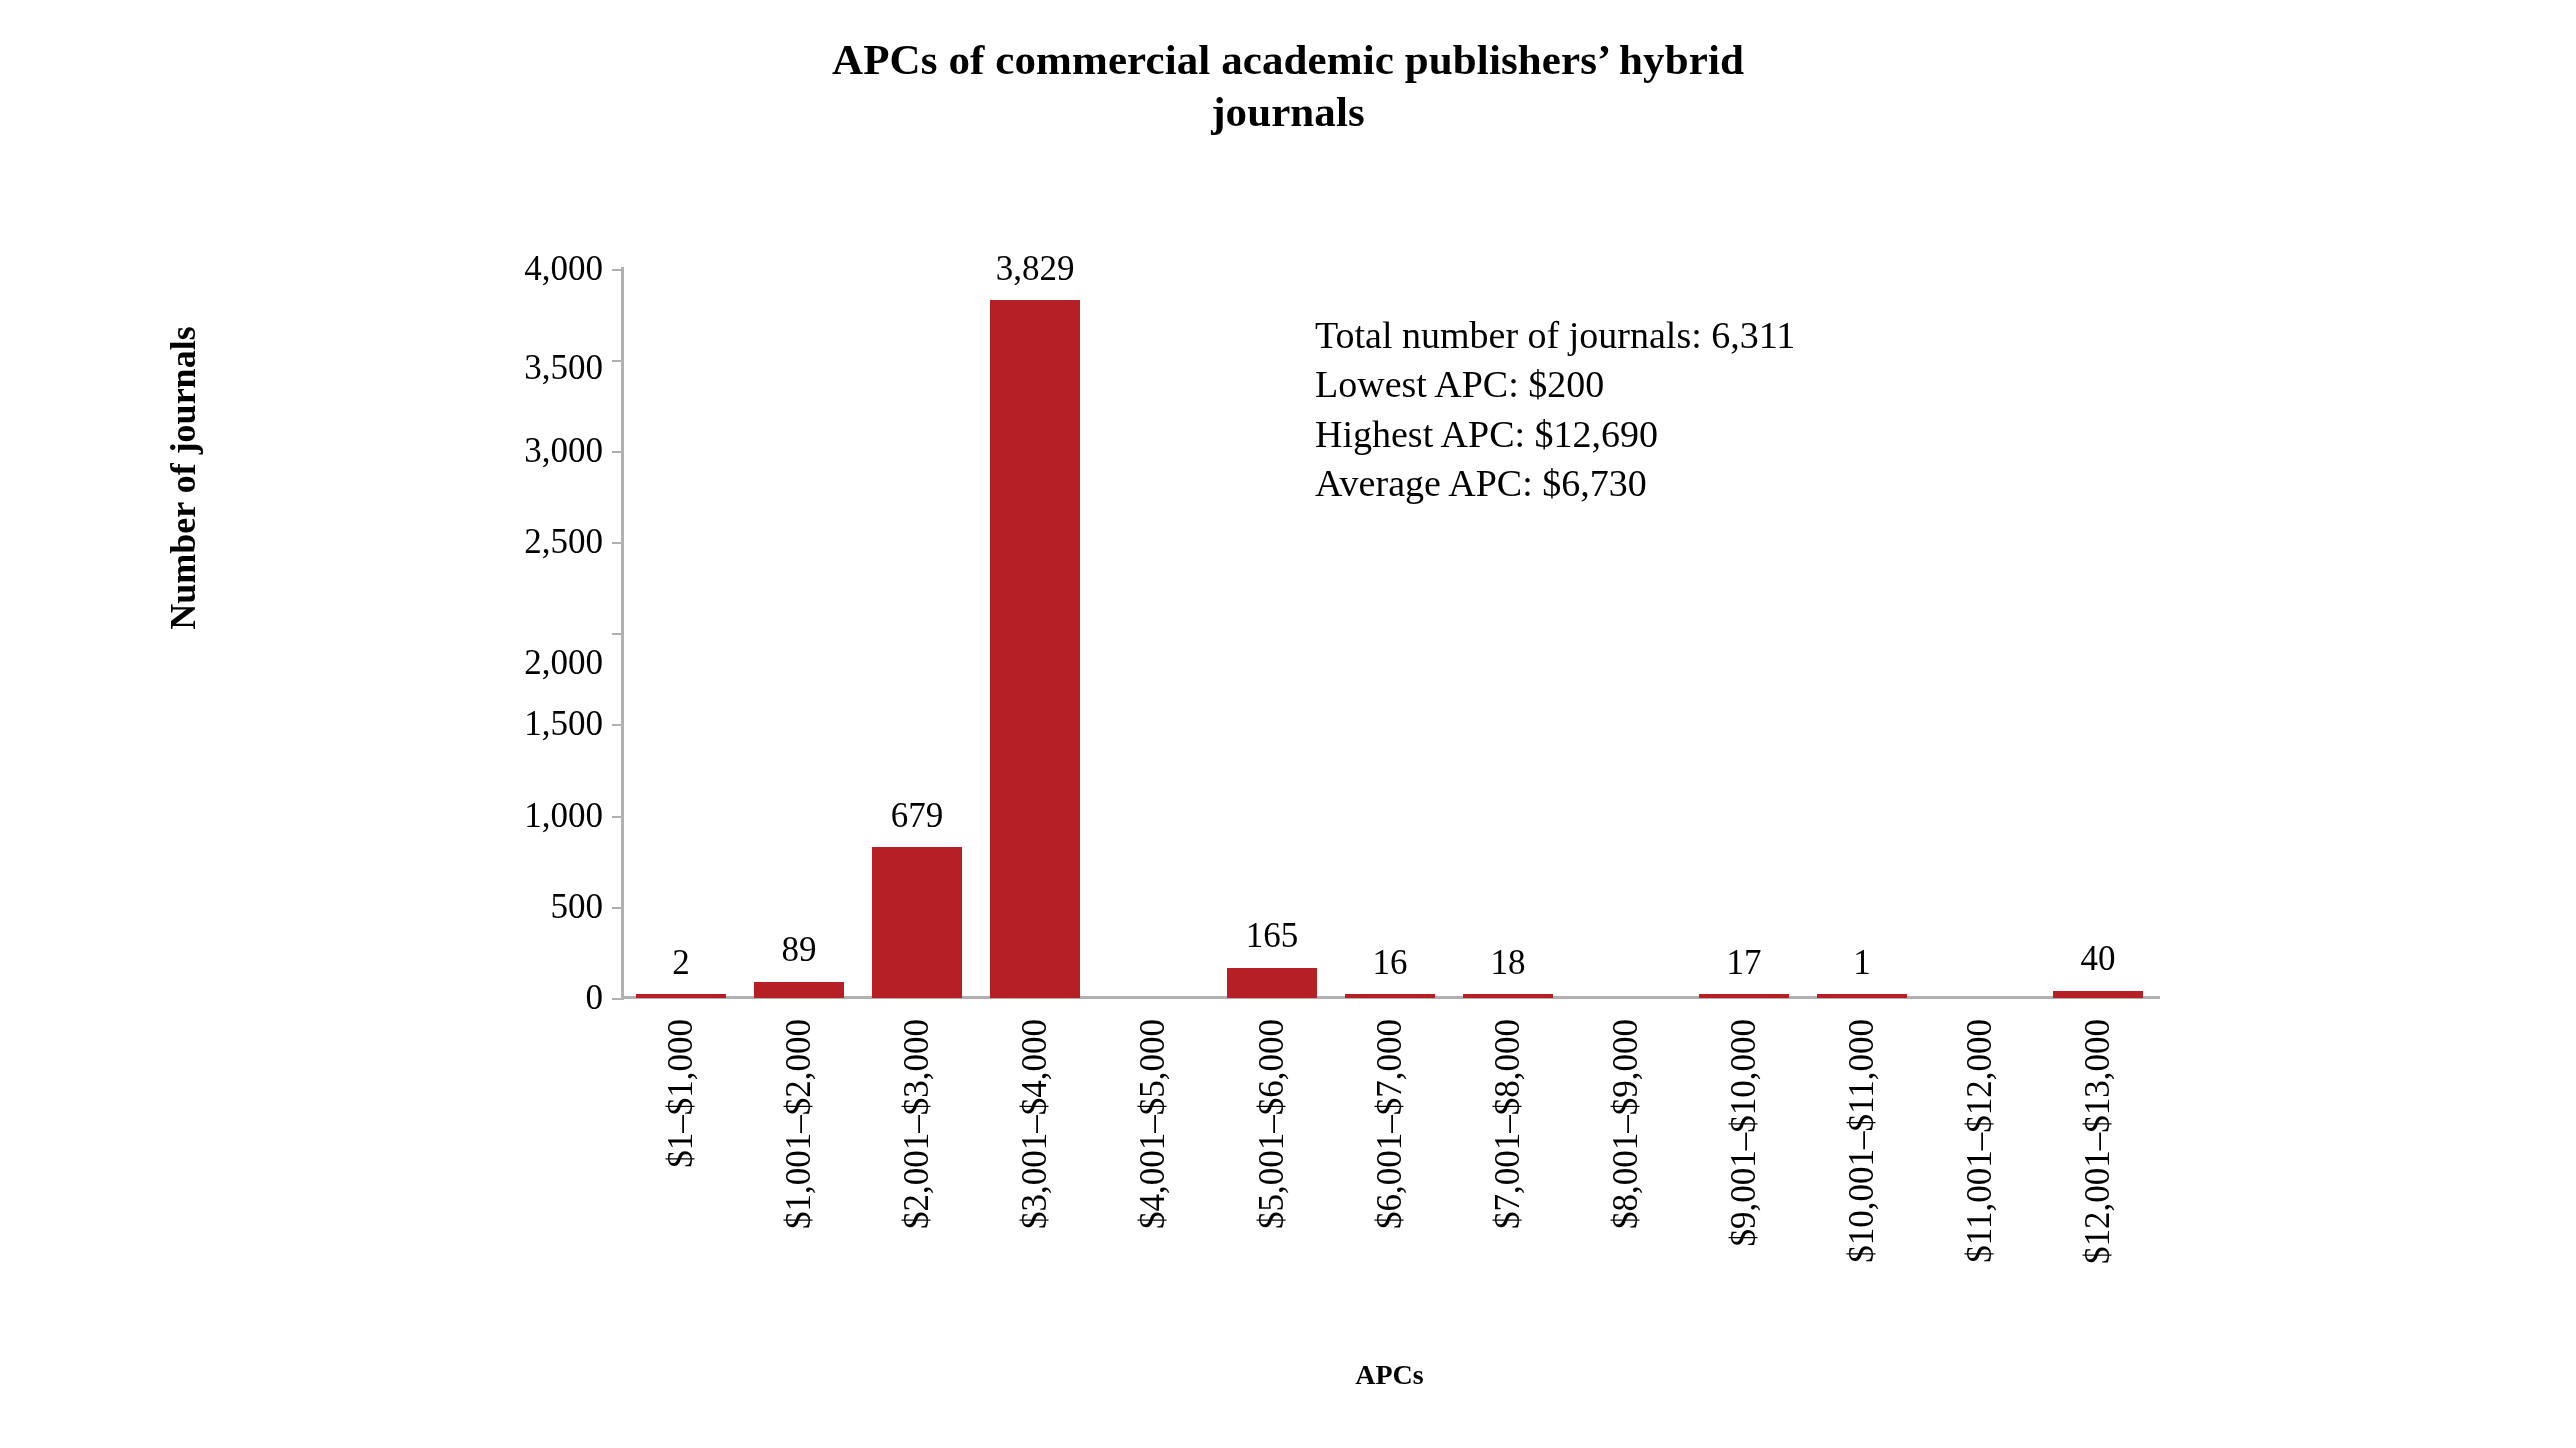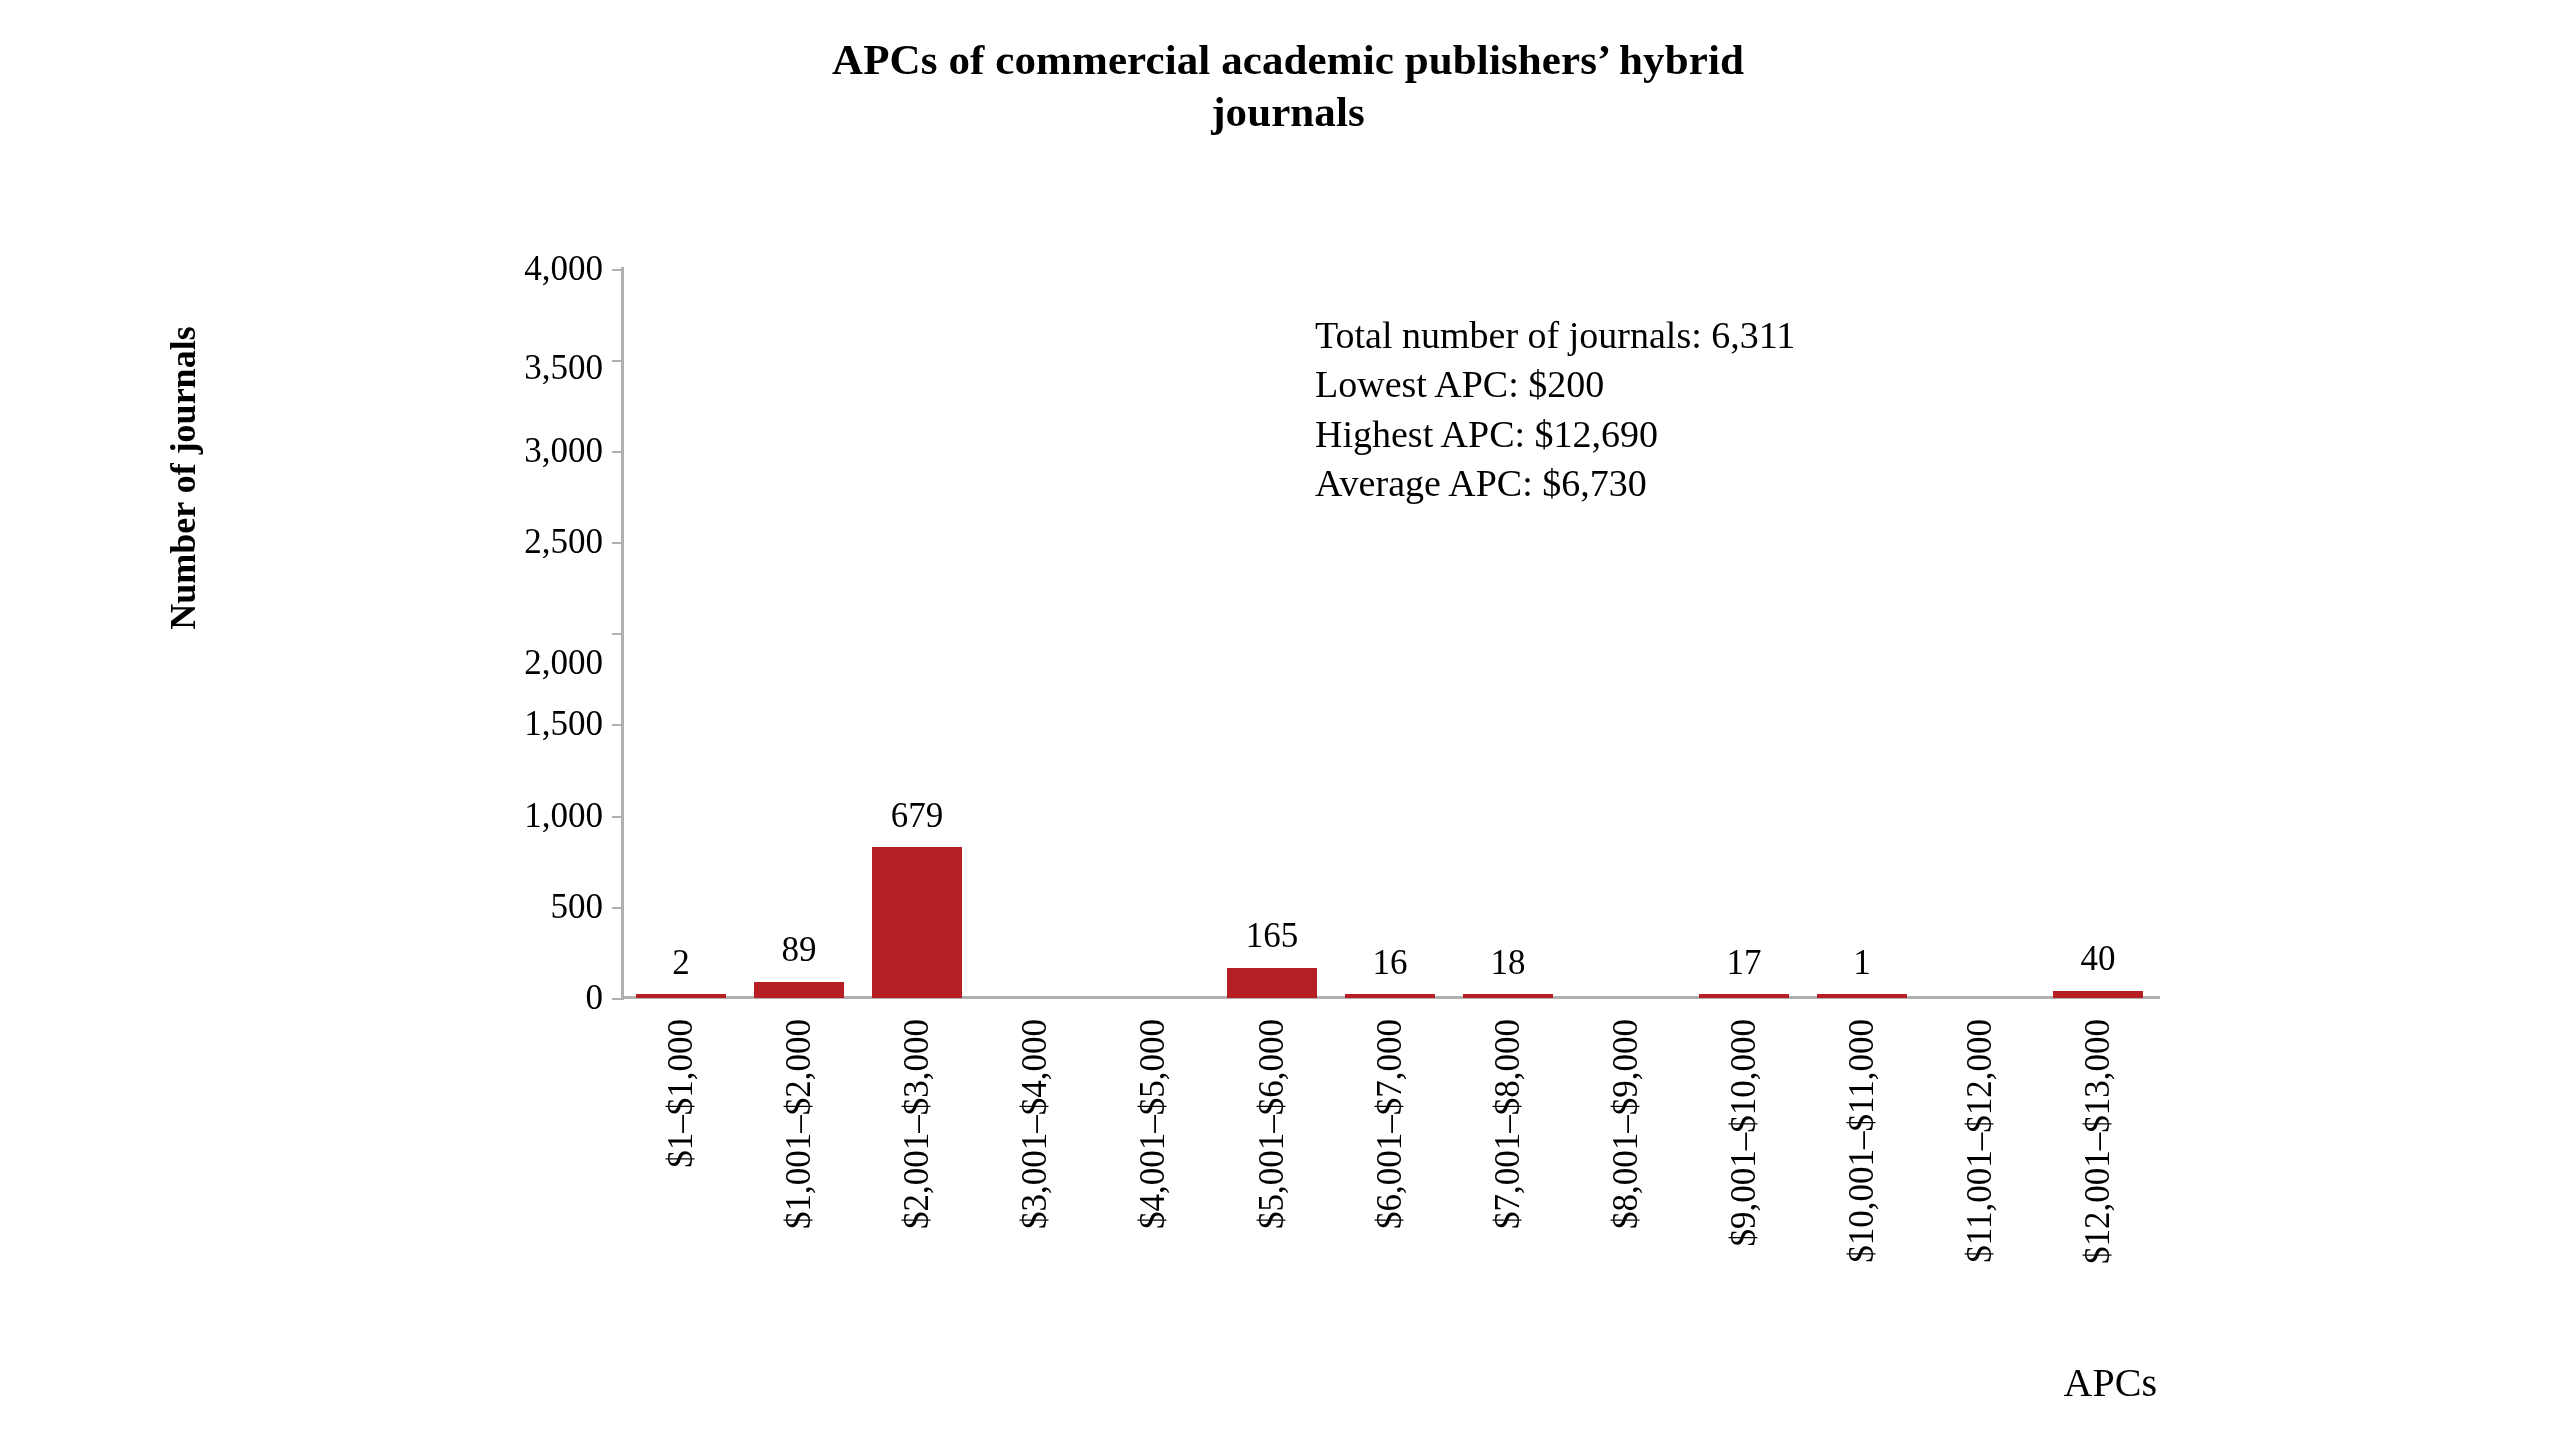--- a/index.html
+++ b/index.html
@@ -93,23 +93,23 @@
     transform-origin: center center;
     white-space: nowrap;
   }
 
   
   .x-axis-title {
     position: absolute;
     left: 622px;
     top: 1359px;
     width: 1535px;
-    text-align: right;
-    font-size: 40px;
-    font-weight: normal;
+    text-align: center;
+    font-size: 28px;
+    font-weight: bold;
     font-family: "Liberation Serif", serif;
   }
 
   
   .bars-layer {
     position: absolute;
     left: 622px;
     top: 269px;
     width: 1535px;
     height: 729px;
@@ -216,20 +216,24 @@
         <div class="bar-value" style="bottom: 15.5px;">2</div>
       </div>
       <div class="bar-slot" style="left: 118px; width: 118px;">
         <div class="bar" style="height: 16px; background: rgb(182, 31, 36);"></div>
         <div class="bar-value" style="bottom: 28px;">89</div>
       </div>
       <div class="bar-slot" style="left: 236px; width: 118px;">
         <div class="bar" style="height: 151px; background: rgb(182, 31, 36);"></div>
         <div class="bar-value" style="bottom: 162px;">679</div>
       </div>
+      <div class="bar-slot" style="left: 354px; width: 118px;">
+        <div class="bar" style="height: 698px; background: rgb(182, 31, 36);"></div>
+        <div class="bar-value" style="bottom: 709px;">3,829</div>
+      </div>
       <div class="bar-slot" style="left: 591px; width: 118px;">
         <div class="bar" style="height: 30px; background: rgb(182, 31, 36);"></div>
         <div class="bar-value" style="bottom: 42px;">165</div>
       </div>
       <div class="bar-slot" style="left: 709px; width: 118px;">
         <div class="bar" style="height: 3.9px; background: rgb(182, 31, 36);"></div>
         <div class="bar-value" style="bottom: 15.5px;">16</div>
       </div>
       <div class="bar-slot" style="left: 827px; width: 118px;">
         <div class="bar" style="height: 3.9px; background: rgb(182, 31, 36);"></div>

